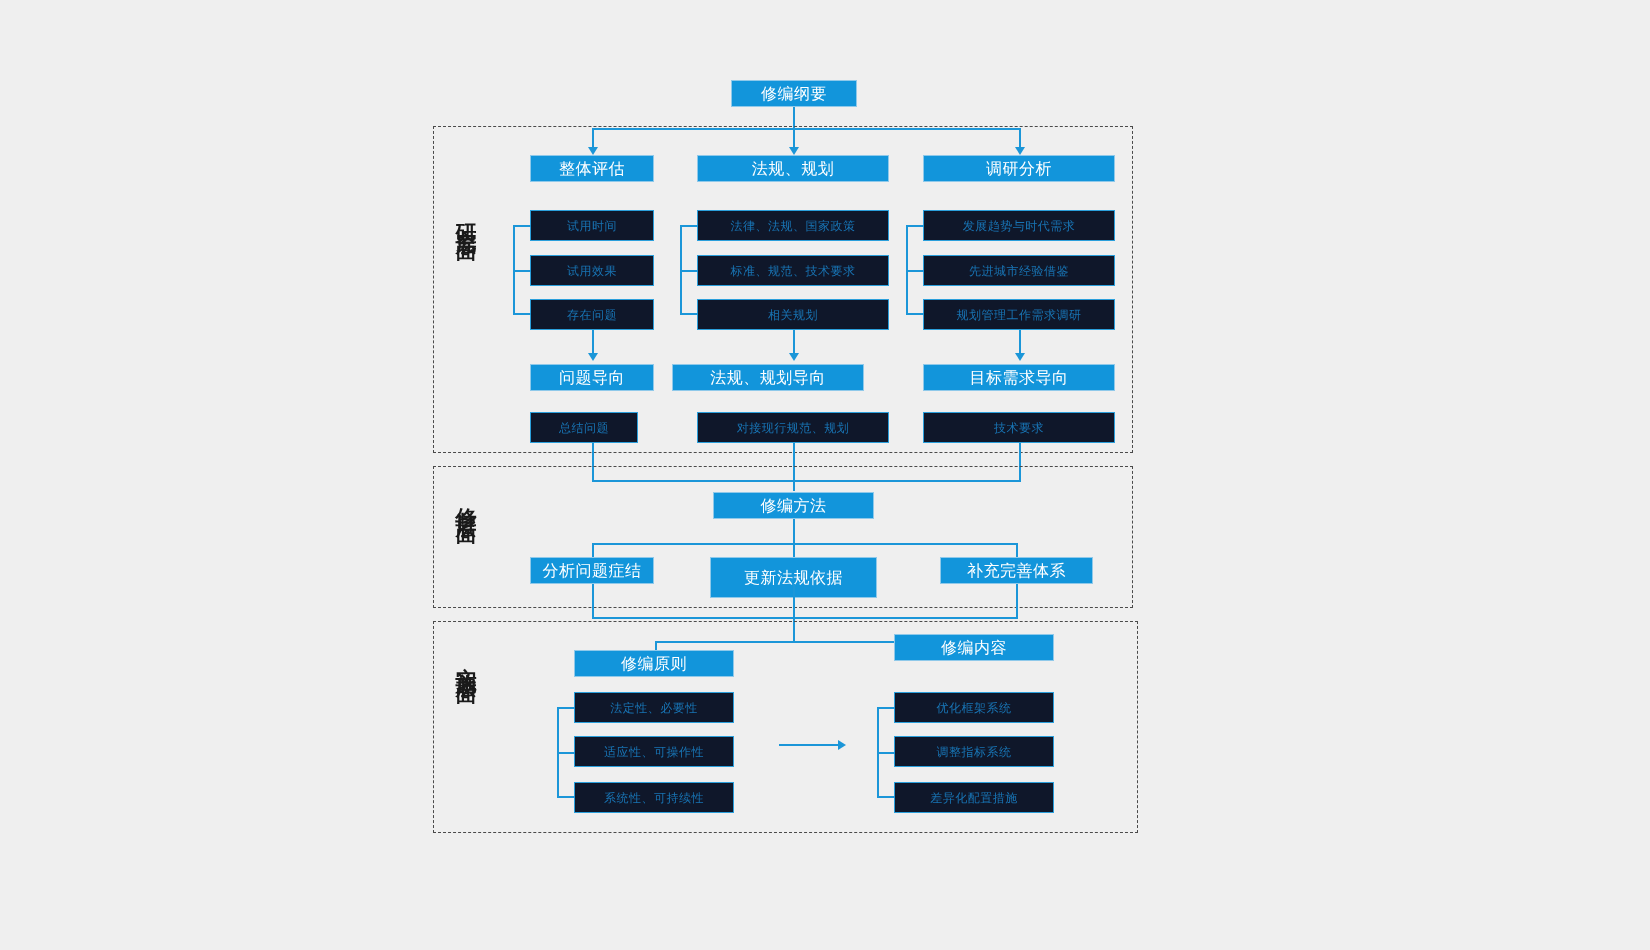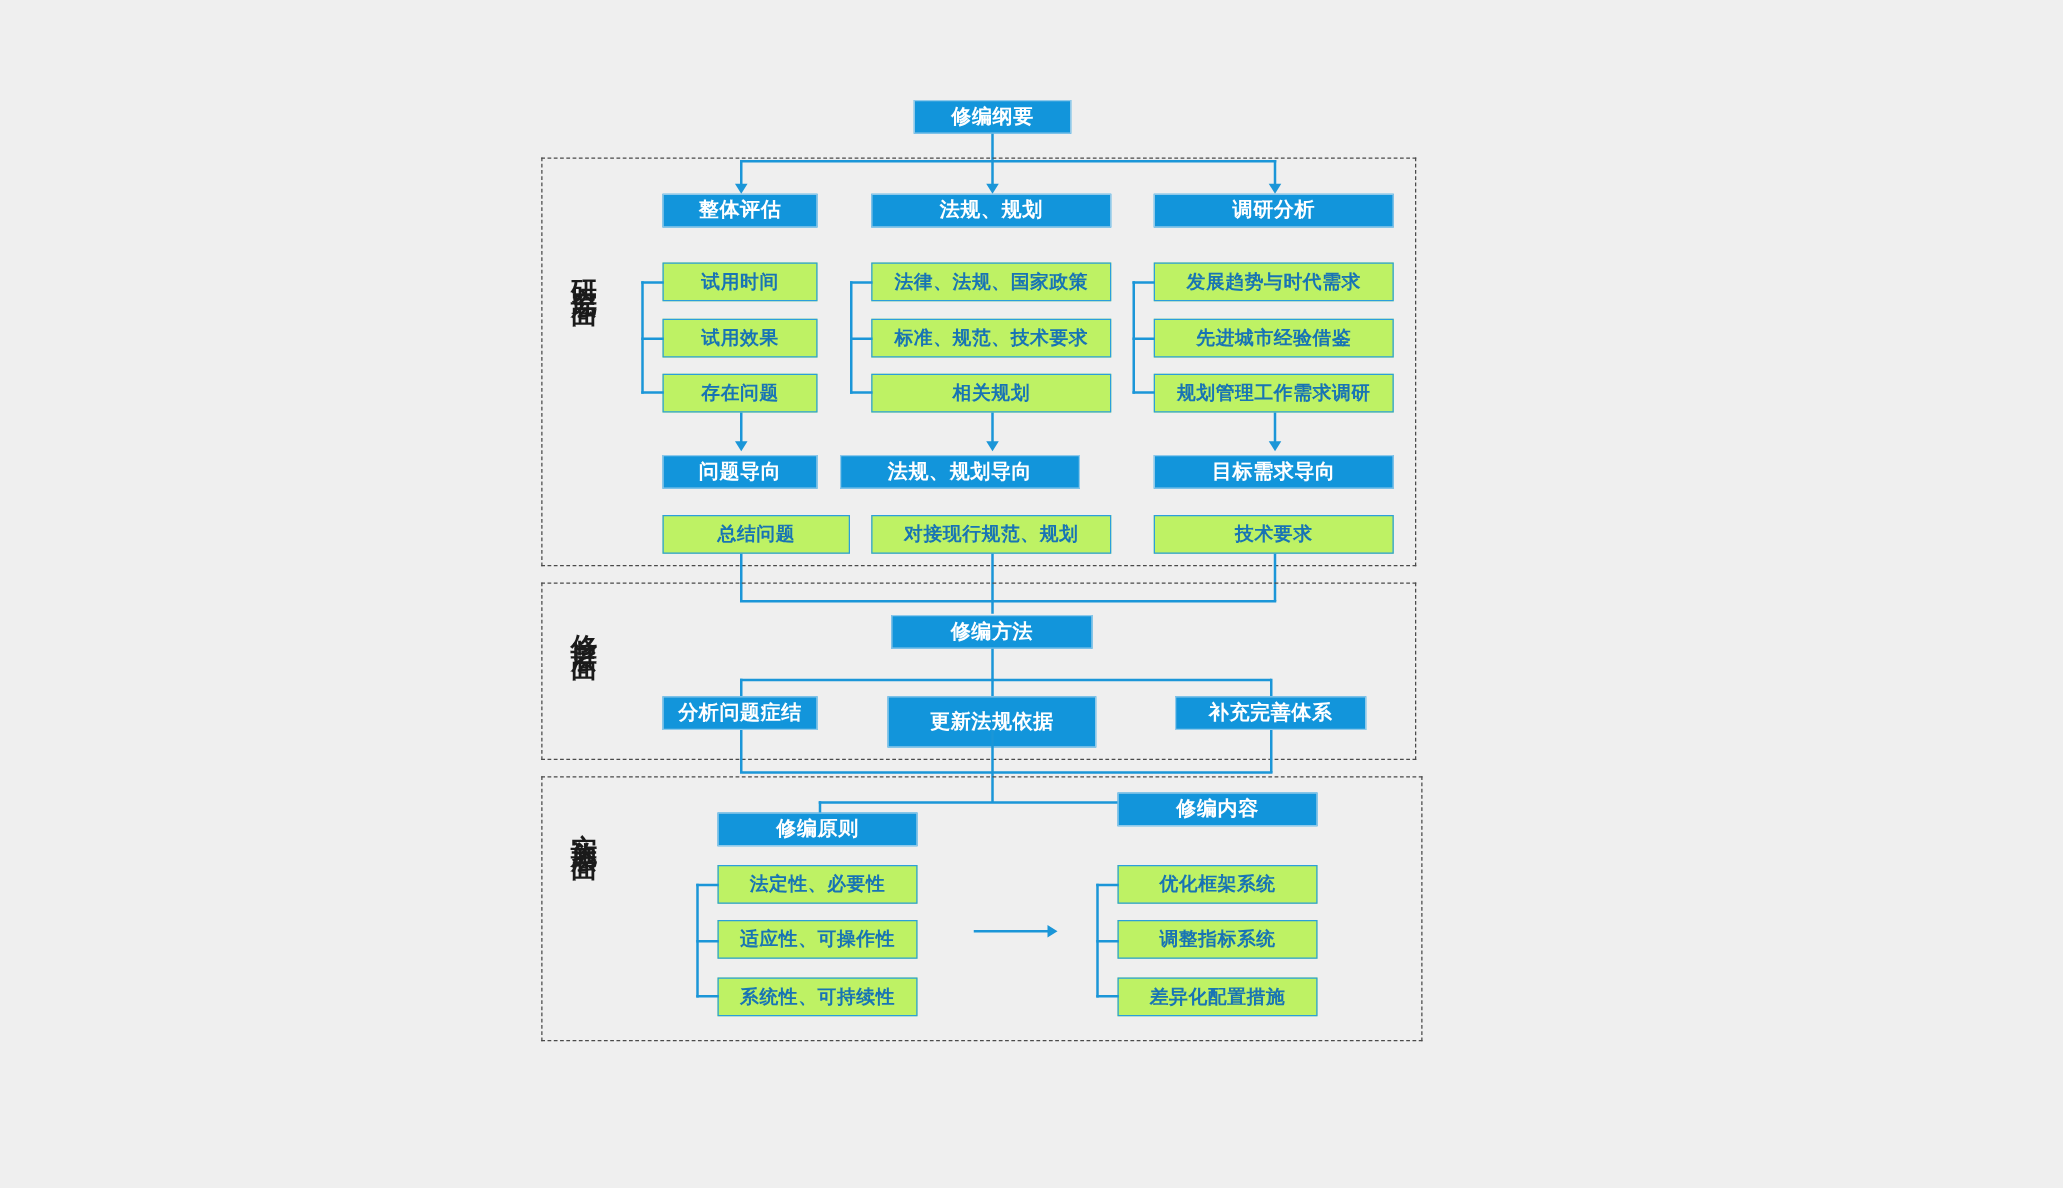--- a/index.html
+++ b/index.html
@@ -39,36 +39,36 @@
     font-family: "Liberation Sans", "DejaVu Sans", sans-serif;
   }
 
   
   .node {
     position: absolute;
     box-sizing: border-box;
     display: flex;
     align-items: center;
     justify-content: center;
-    font-weight: bold;
+    font-weight: normal;
     white-space: nowrap;
     letter-spacing: 0.5px;
     line-height: 1;
   }
   .node.dark {
     background: #1295db;
     border: 1px solid #8fc9ea;
     color: #ffffff;
     font-size: 16px;
   }
   .node.light {
-    background: #bef264;
+    background: #0f172a;
     border: 1.6px solid #2b9fdb;
     color: #1874b4;
-    font-size: 15px;
+    font-size: 12px;
   }
 
   
   .ln {
     position: absolute;
     background: #1b96d8;
   }
   .ln.h { height: 2px; }
   .ln.v { width: 2px; }
 
@@ -131,21 +131,21 @@
   <div class="node light" style="left:530px; top:299px; width:124px; height:31px;">存在问题</div>
   <div class="bracket" style="left:513px; top:225px; height:90px; width:18px;">
     <div class="spine"></div>
     <div class="stub" style="top:0px; width:18px;"></div>
     <div class="stub" style="top:45px; width:18px;"></div>
     <div class="stub" style="top:88px; width:18px;"></div>
   </div>
   <div class="ln v" style="left:592px; top:330px; height:24px;"></div>
   <div class="arrowhead-down" style="left:588px; top:353px;"></div>
   <div class="node dark" style="left:530px; top:364px; width:124px; height:27px;">问题导向</div>
-  <div class="node light" style="left:530px; top:412px; width:150px; height:31px;">总结问题</div>
+  <div class="node light" style="left:530px; top:412px; width:108px; height:31px;">总结问题</div>
 
   <div class="node dark" style="left:697px; top:155px; width:192px; height:27px;">法规、规划</div>
   <div class="node light" style="left:697px; top:210px; width:192px; height:31px;">法律、法规、国家政策</div>
   <div class="node light" style="left:697px; top:255px; width:192px; height:31px;">标准、规范、技术要求</div>
   <div class="node light" style="left:697px; top:299px; width:192px; height:31px;">相关规划</div>
   <div class="bracket" style="left:680px; top:225px; height:90px; width:18px;">
     <div class="spine"></div>
     <div class="stub" style="top:0px; width:18px;"></div>
     <div class="stub" style="top:45px; width:18px;"></div>
     <div class="stub" style="top:88px; width:18px;"></div>

